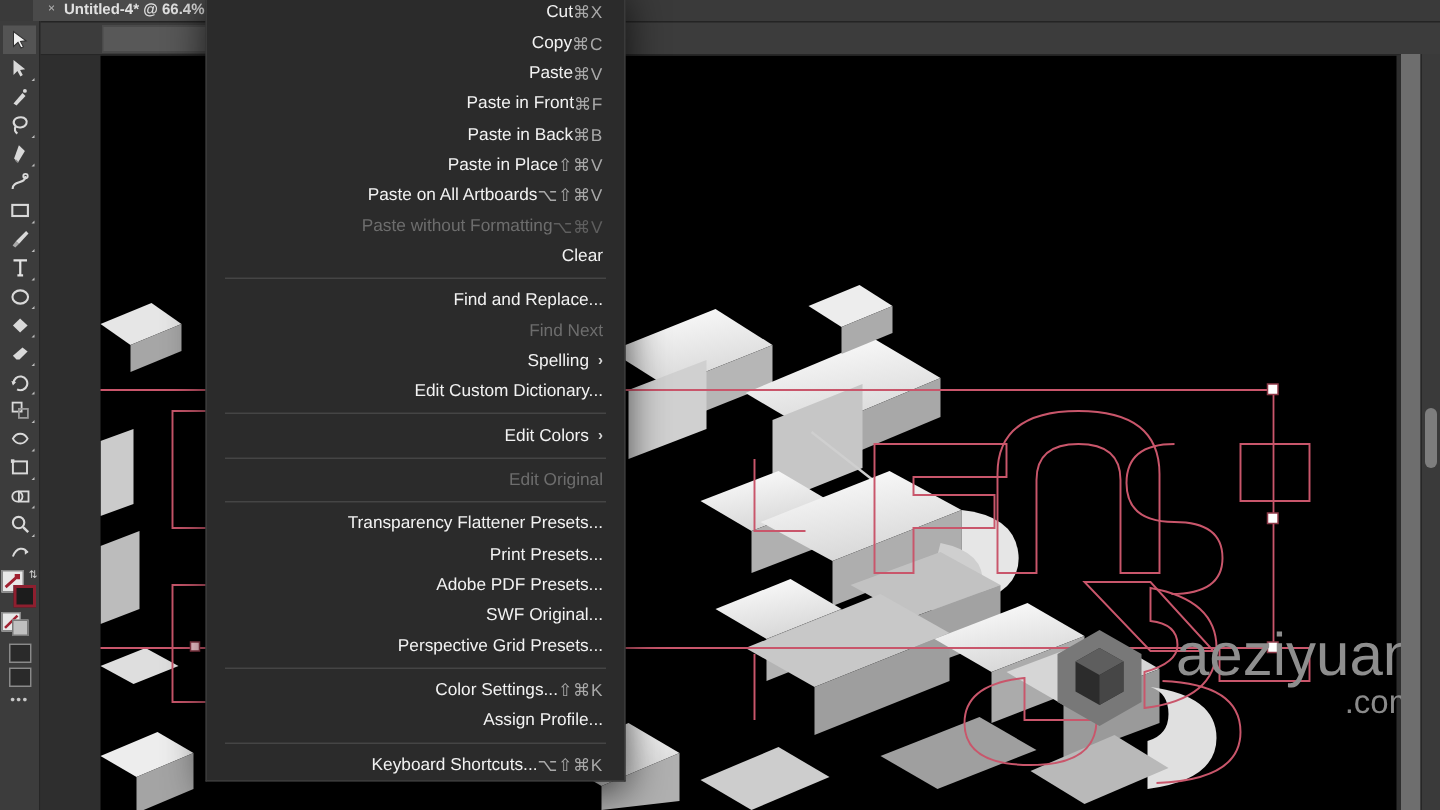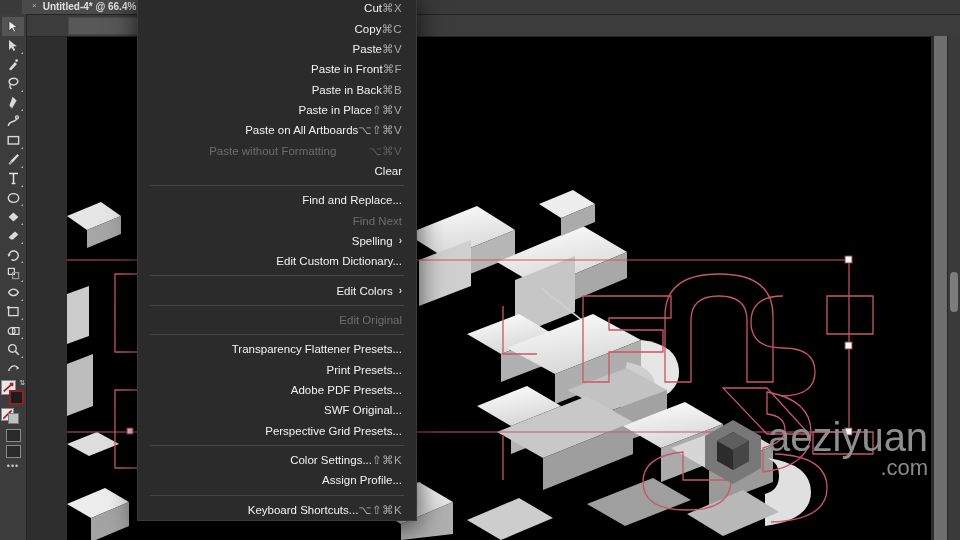--- a/index.html
+++ b/index.html
@@ -49,33 +49,33 @@
   .vscroll{position:absolute;right:0;top:36px;width:12px;height:504px;background:#3a3a3a;
            border-left:1px solid #272727;z-index:7;}
   .vthumb{position:absolute;left:2px;top:236px;width:8px;height:40px;border-radius:4px;
           background:#7d7d7d;}
   .rightgutter{position:absolute;right:12px;top:36px;width:14px;height:504px;
                background:#6e6e6e;z-index:6;}
 
   
   .wm{position:absolute;left:702px;top:418px;z-index:3;display:flex;align-items:flex-start;
       pointer-events:none;}
-  .wm .wmtext{display:flex;flex-direction:column;align-items:flex-end;margin-left:4px;}
+  .wm .wmtext{display:flex;flex-direction:column;align-items:flex-end;margin-left:20px;}
   .wm .wmmain{color:#8e8e8e;font-size:40px;line-height:38px;letter-spacing:0px;}
   .wm .wmsub{color:#8a8a8a;font-size:22px;line-height:22px;margin-top:1px;}
 
   
   .menu{position:absolute;left:137px;top:-7px;width:278px;z-index:20;
         background:#2b2b2b;box-shadow:0 6px 26px rgba(0,0,0,.75);
         border:1px solid #3a3a3a;border-top:none;padding:5px 0 0 0;}
   .mi{height:20.35px;display:flex;align-items:center;padding:0 14px 0 14px;
       color:#f2f2f2;font-size:11.5px;white-space:nowrap;position:relative;}
   .mi .lab{flex:1 1 auto;text-align:right;}
   .mi .sc{color:#a9a9a9;font-size:11.5px;letter-spacing:.4px;}
-  .mi.dis{color:#6d6d6d;gap:32px;}
+  .mi.dis{color:#6d6d6d;}
   .mi.dis .sc{color:#5f5f5f;}
   .mi .arrow{color:#d8d8d8;font-size:10px;font-weight:bold;margin-left:6px;}
   .sep{height:1px;margin:4px 12px 4px 12px;background:#454545;}
 </style>
 </head>
 <body>
 
 <div id="app">
 
   <div class="canvasarea">

